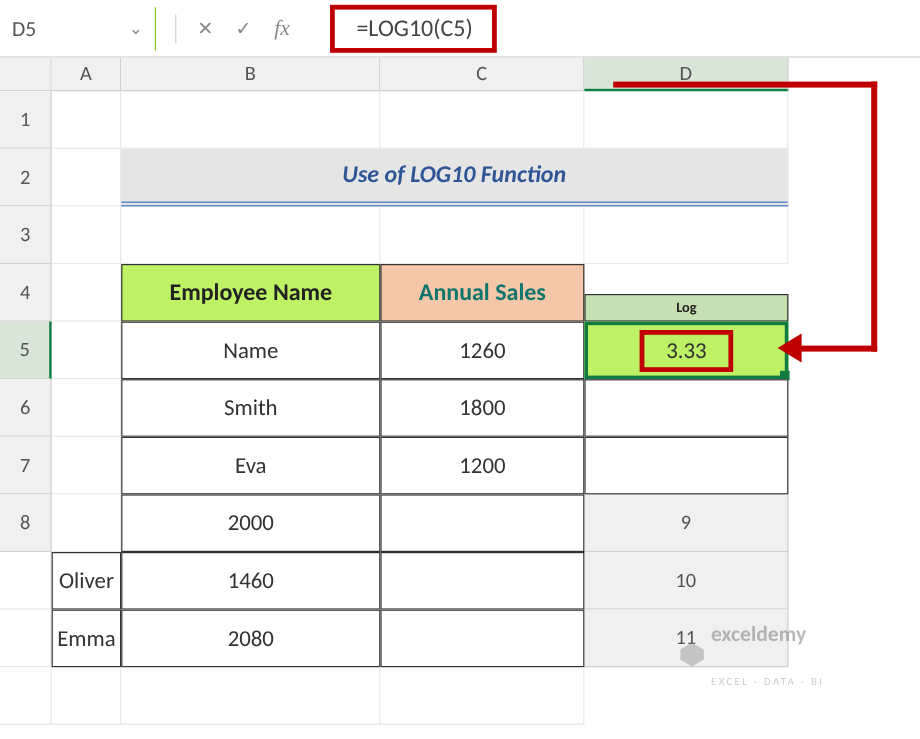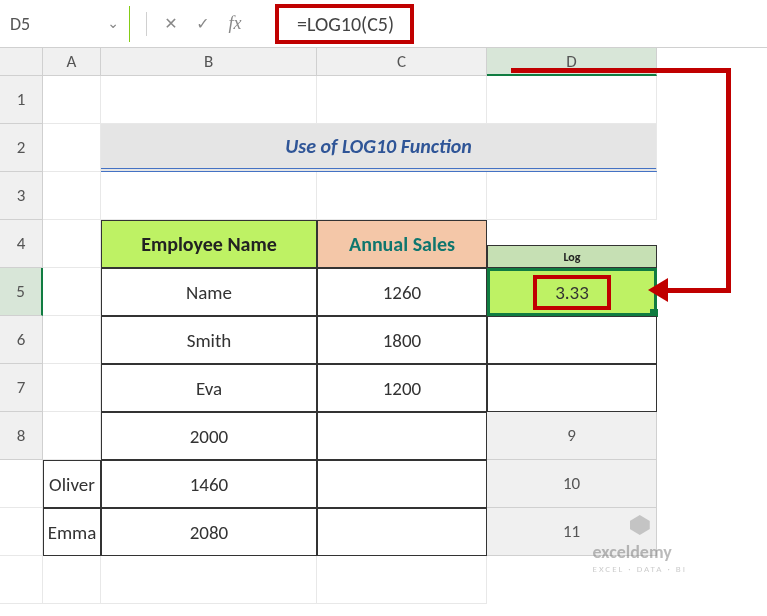--- a/index.html
+++ b/index.html
@@ -211,37 +211,37 @@
     }
     .watermark {
       position: absolute;
       right: 80px;
       bottom: 42px;
       display: flex;
       align-items: center;
       gap: 6px;
       opacity: 0.5;
       color: #888;
-      flex-direction: column;
     }
     .wm-icon {
       width: 20px;
       height: 20px;
       background: #999;
       clip-path: polygon(50% 0%, 100% 30%, 100% 70%, 50% 100%, 0% 70%, 0% 30%);
     }
     .wm-text strong {
       font-size: 18px;
       color: #777;
     }
     .wm-text span {
       font-size: 9px;
       letter-spacing: 2px;
       display: block;
       color: #999;
+      margin-top: 24px;
     }
   </style>
 </head>
 <body>
 
 <div class="formula-bar">
   <div class="name-box">
     <span>D5</span>
     <span class="name-box-arrow">⌄</span>
   </div>

